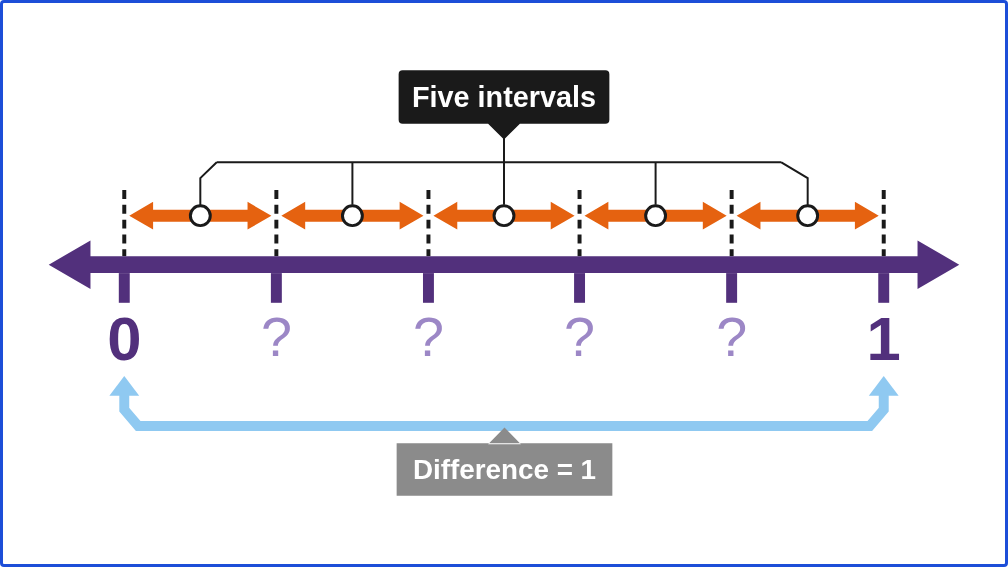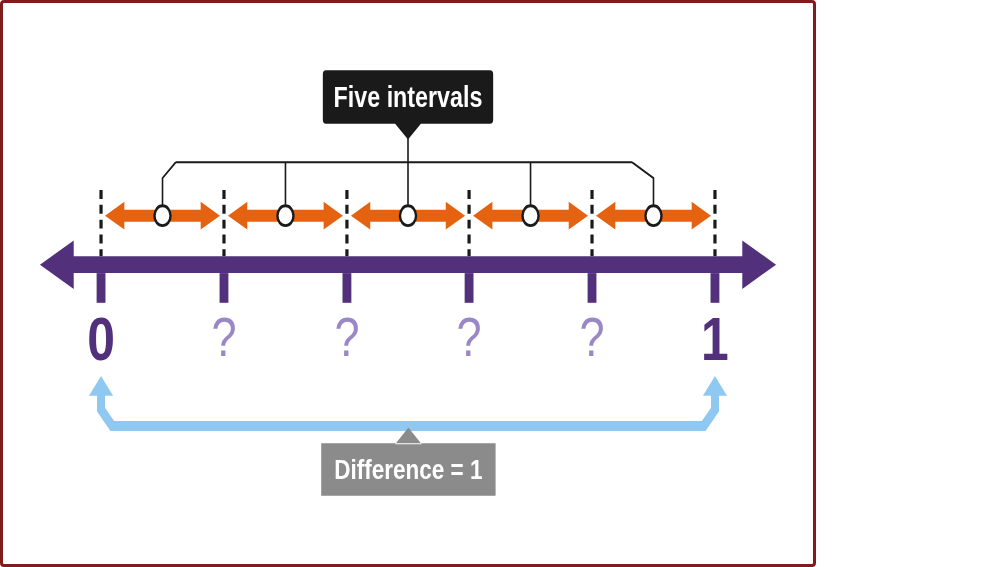--- a/index.html
+++ b/index.html
@@ -3,24 +3,24 @@
 <meta charset="utf-8">
 <style>
   html, body {
     margin: 0;
     padding: 0;
     background: #ffffff;
     font-family: "Liberation Sans", "DejaVu Sans", sans-serif;
   }
   .frame {
     position: relative;
-    width: 816px;
+    width: 1008px;
     height: 567px;
     box-sizing: border-box;
-    border: 3px solid #7f1d1d;
+    border: 3px solid #1d4ed8;
     border-radius: 4px;
     background: #ffffff;
     overflow: hidden;
   }
   .frame svg {
     display: block;
     width: 100%;
     height: 100%;
   }
   .callout-text {

